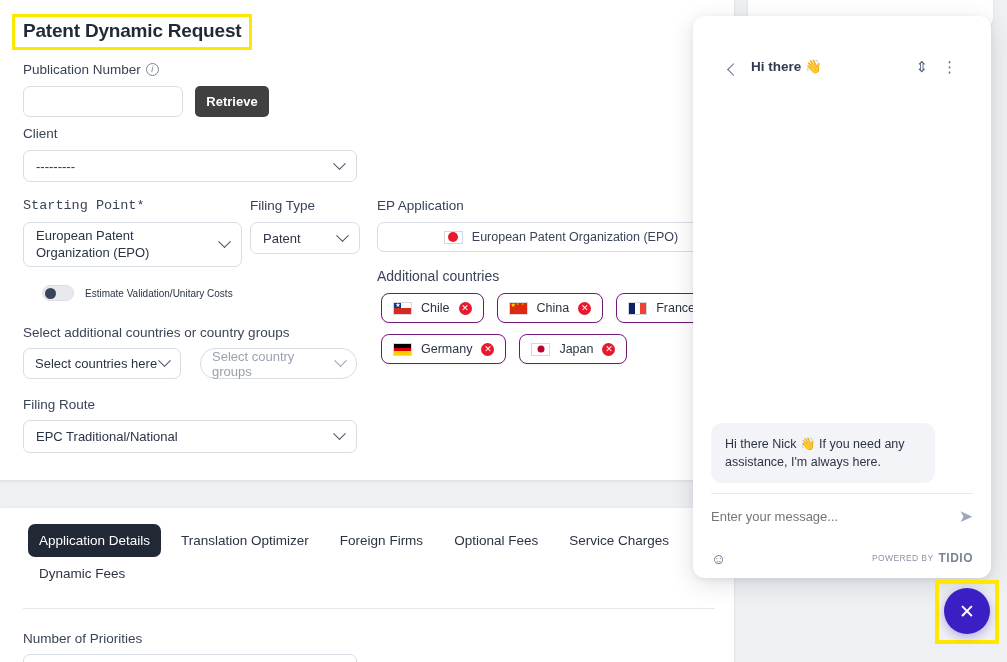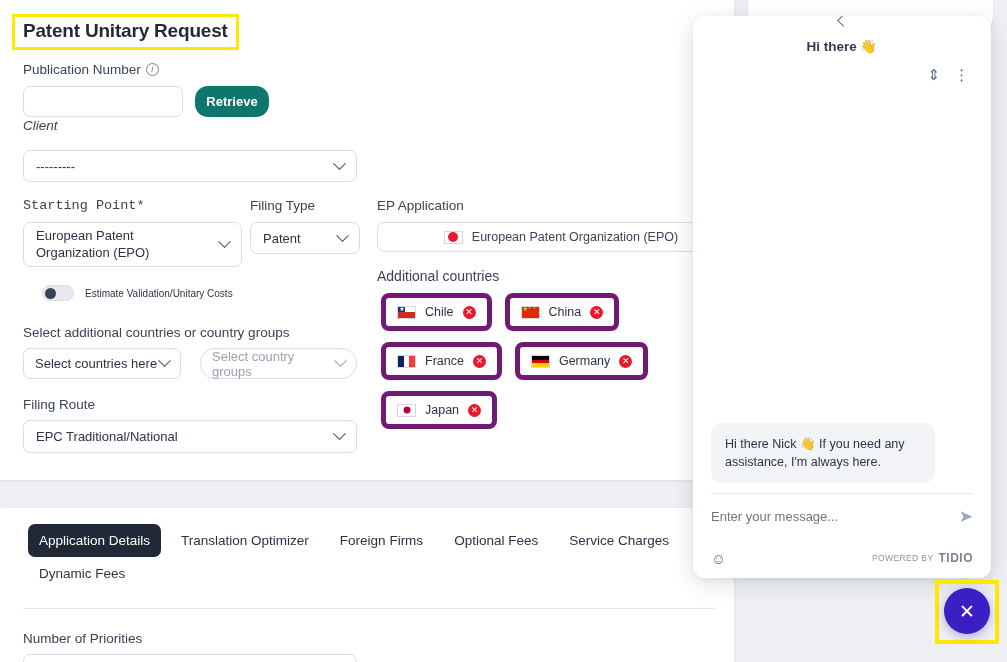--- a/index.html
+++ b/index.html
@@ -67,25 +67,25 @@
     width: 9px; height: 9px;
     border-right: 1.8px solid #4a5467; border-bottom: 1.8px solid #4a5467;
     transform: rotate(45deg) translate(-2px,-2px);
   }
   .chev.gray { border-color: #9aa2b1; }
 
   #pubLabel  { position: absolute; left: 23px; top: 62px; }
   #pubInput  { position: absolute; left: 23px; top: 86px; width: 160px; height: 31px; }
   #retrieve  {
     position: absolute; left: 195px; top: 86px; width: 74px; height: 31px;
-    background: #0f766e; color: #fff; border: none; border-radius: 13px;
+    background: #404040; color: #fff; border: none; border-radius: 5px;
     font-size: 13px; font-weight: bold; font-family: inherit;
     display: flex; align-items: center; justify-content: center; cursor: pointer;
   }
-  #clientLabel { position: absolute; left: 23px; top: 118px; font-style: italic; }
+  #clientLabel { position: absolute; left: 23px; top: 126px; }
   #clientSel   { position: absolute; left: 23px; top: 150px; width: 334px; height: 32px; padding: 0 12px; }
 
   #spLabel   { position: absolute; left: 23px; top: 198px; font-family: Liberation Mono, monospace; }
   #spSel     { position: absolute; left: 23px; top: 222px; width: 219px; height: 45px; padding: 0 12px; line-height: 1.25; }
   #spSel .txt{ max-width: 170px; }
 
   #ftLabel   { position: absolute; left: 250px; top: 198px; }
   #ftSel     { position: absolute; left: 250px; top: 222px; width: 110px; height: 32px; padding: 0 12px; }
 
   #toggleRow { position: absolute; left: 42px; top: 285px; display: flex; align-items: center; gap: 11px; }
@@ -111,21 +111,21 @@
   #epLabel   { position: absolute; left: 377px; top: 198px; }
   #epField   {
     position: absolute; left: 377px; top: 222px; width: 368px; height: 30px;
     justify-content: center; gap: 9px; font-size: 12.5px; color: #3a4457;
   }
   #acLabel   { position: absolute; left: 377px; top: 268px; font-size: 14px; font-weight: normal; }
 
   .chips { position: absolute; left: 381px; top: 293px; width: 350px; display: flex; flex-wrap: wrap; gap: 11px 13px; }
   .chip {
     display: flex; align-items: center; gap: 9px;
-    background: #fff; border: 5px solid #701a75; border-radius: 8px;
+    background: #fff; border: 1px solid #701a75; border-radius: 8px;
     padding: 7px 11px; font-size: 12.5px; color: #2b3445;
     box-shadow: 0 1px 2px rgba(16,24,40,.05);
   }
   .flag { width: 19px; height: 13px; flex: 0 0 auto; border: 1px solid #d5d8de; position: relative; overflow: hidden; }
   .x-badge {
     width: 13px; height: 13px; border-radius: 50%; background: #e8192c;
     display: inline-flex; align-items: center; justify-content: center;
     color: #fff; font-size: 9px; line-height: 1; cursor: pointer; flex: 0 0 auto;
   }
 
@@ -157,21 +157,21 @@
   #priLabel { position: absolute; left: 23px; top: 631px; font-size: 13.5px; }
   #priInput { position: absolute; left: 23px; top: 654px; width: 334px; height: 30px; }
 
   
   .chat {
     position: absolute; left: 693px; top: 16px; width: 298px; height: 562px;
     background: #fff; border-radius: 12px;
     box-shadow: 0 6px 24px rgba(16,24,40,.13), 0 2px 6px rgba(16,24,40,.06);
     display: flex; flex-direction: column; overflow: hidden;
   }
-  .chat-hd { height: 58px; display: flex; align-items: center; padding: 0 22px; gap: 13px; flex-direction: column; }
+  .chat-hd { height: 58px; display: flex; align-items: flex-end; padding: 0 34px; gap: 13px; }
   .back-chev {
     width: 9px; height: 9px; border-left: 1.8px solid #5a6785; border-bottom: 1.8px solid #5a6785;
     transform: rotate(45deg); cursor: pointer; flex: 0 0 auto; margin-left: 2px;
   }
   .chat-title { font-size: 13.5px; font-weight: bold; color: #2f3b52; display: flex; align-items: center; gap: 5px; }
   .hd-right { margin-left: auto; display: flex; align-items: center; gap: 14px; color: #5a6785; }
   .ic-expand { font-size: 15px; cursor: pointer; line-height: 1; }
   .ic-kebab { font-size: 15px; cursor: pointer; line-height: 1; letter-spacing: 0; }
   .chat-body { flex: 1; position: relative; }
   .bubble {
@@ -205,21 +205,21 @@
 </head>
 <body>
 
 <div class="page">
 
   <div class="bg-card-right"></div>
   <div class="main-card"></div>
   <div class="bottom-card"></div>
 
   <div class="title-wrap">
-    <div class="title">Patent Unitary Request</div>
+    <div class="title">Patent Dynamic Request</div>
   </div>
 
   <div class="lbl" id="pubLabel">
     <span>Publication Number</span>
     <span class="info-i">i</span>
   </div>
   <input class="fld" id="pubInput" type="text" style="padding: 0px 10px;" value="">
   <button id="retrieve">Retrieve</button>
 
   <div class="lbl" id="clientLabel">Client</div>

